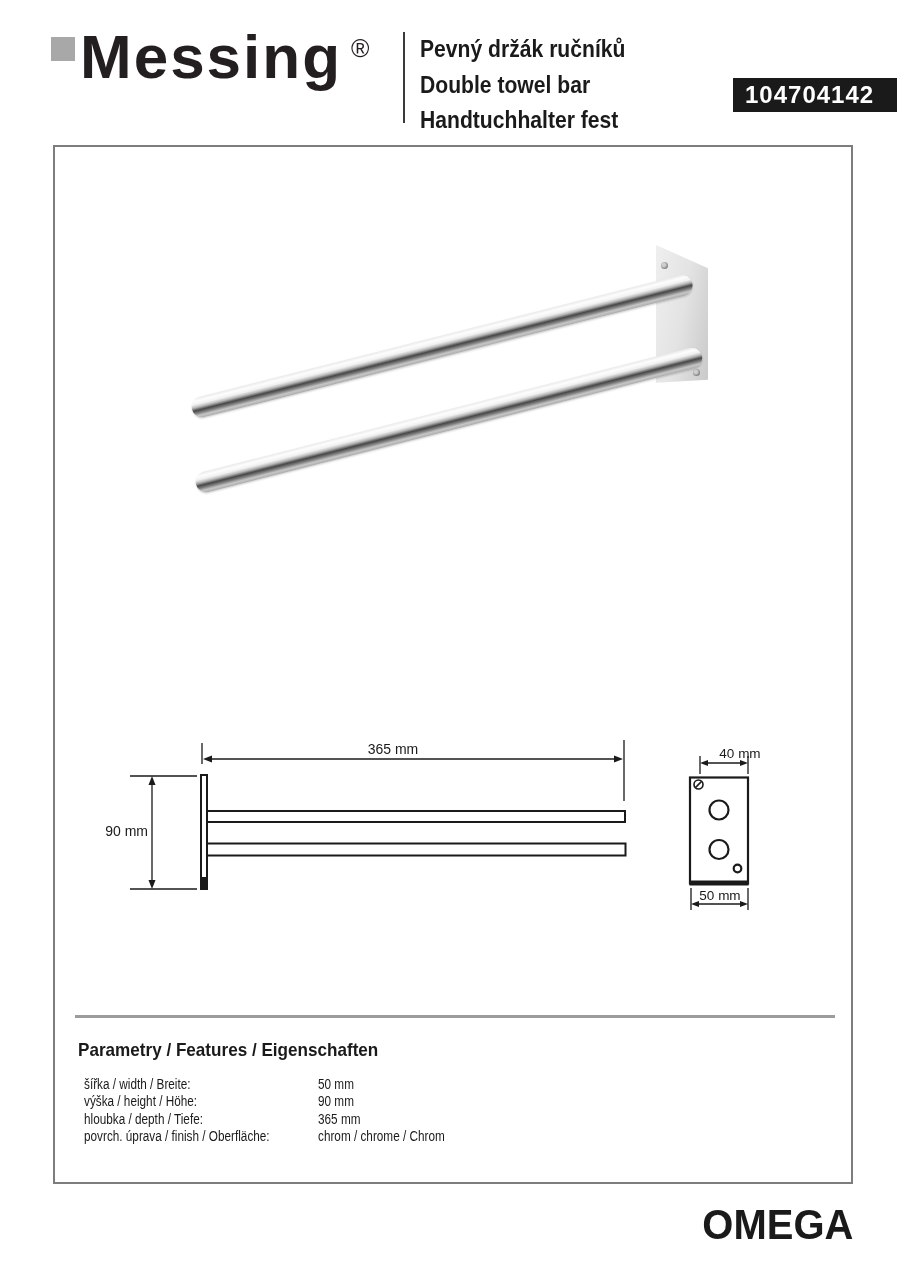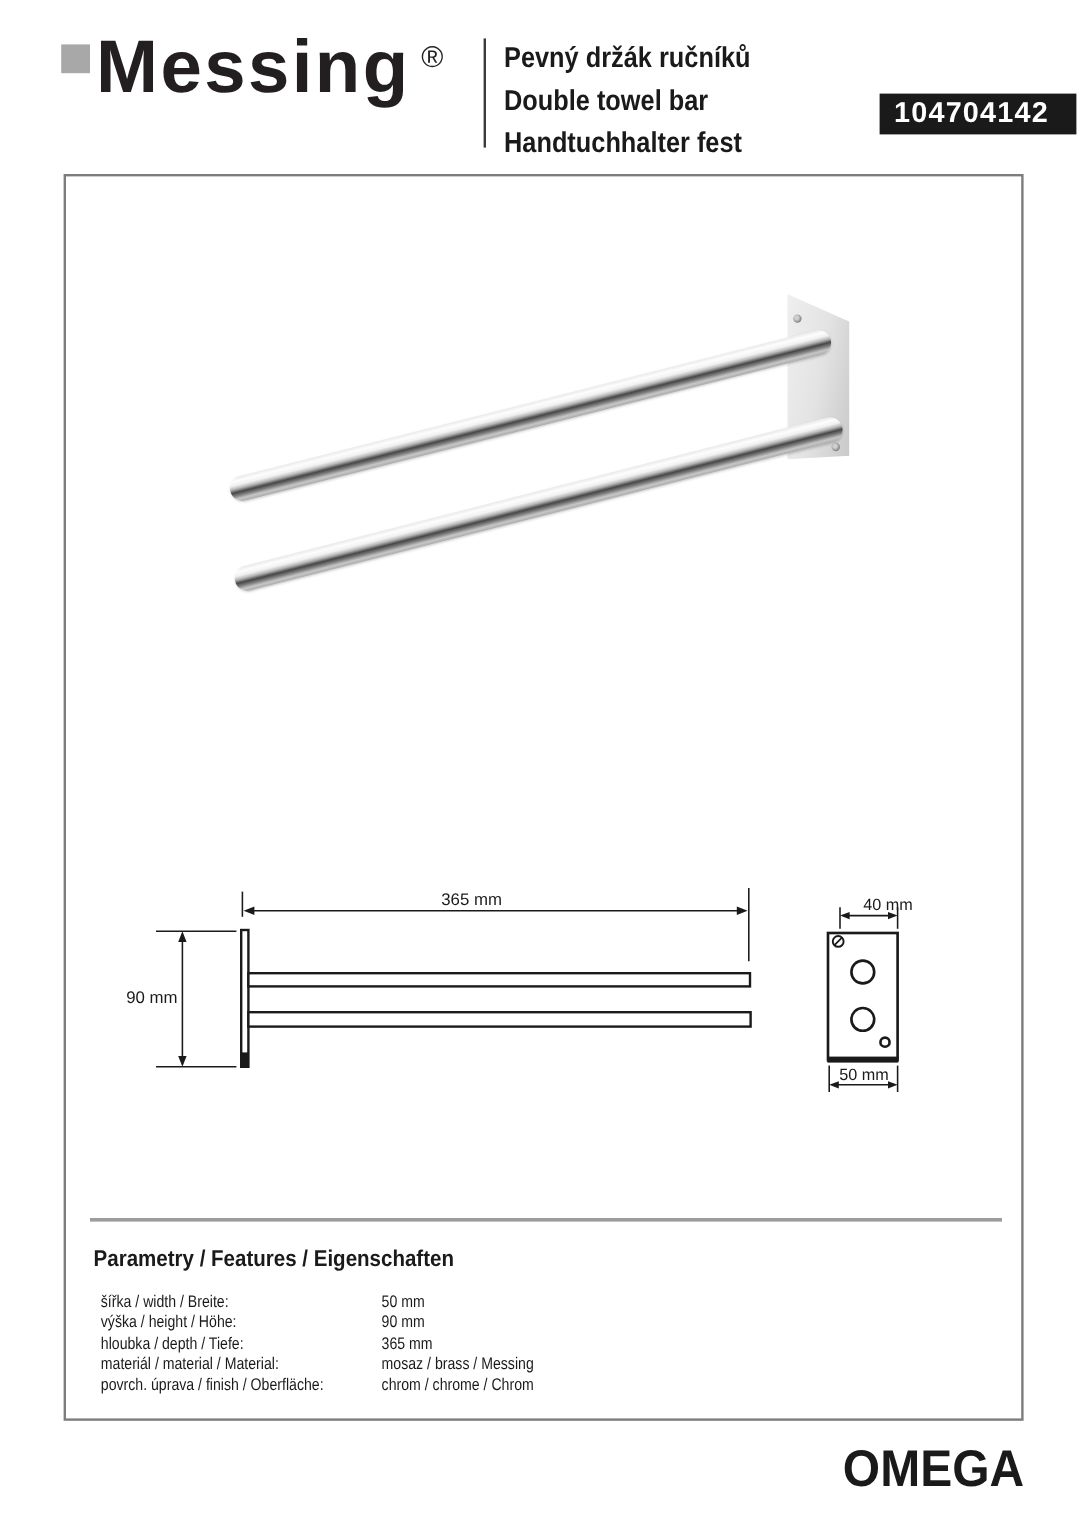--- a/index.html
+++ b/index.html
@@ -136,22 +136,18 @@
   </div>
   <div class="param-row">
     <span class="param-label">výška / height / Höhe:</span>
     <span class="param-value">90 mm</span>
   </div>
   <div class="param-row">
     <span class="param-label">hloubka / depth / Tiefe:</span>
     <span class="param-value">365 mm</span>
   </div>
   <div class="param-row">
-    <span class="param-label">materiál / material / Material:</span>
-    <span class="param-value">mosaz / brass / Messing</span>
-  </div>
-  <div class="param-row">
     <span class="param-label">povrch. úprava / finish / Oberfläche:</span>
     <span class="param-value">chrom / chrome / Chrom</span>
   </div>
 </div>
 
 <div class="abs series-name">OMEGA</div>
 
 </body></html>

